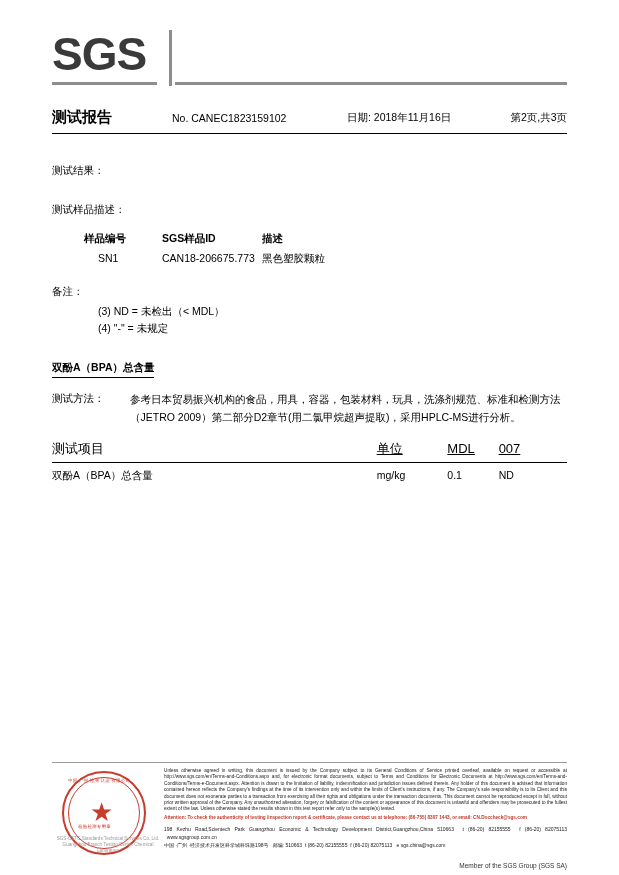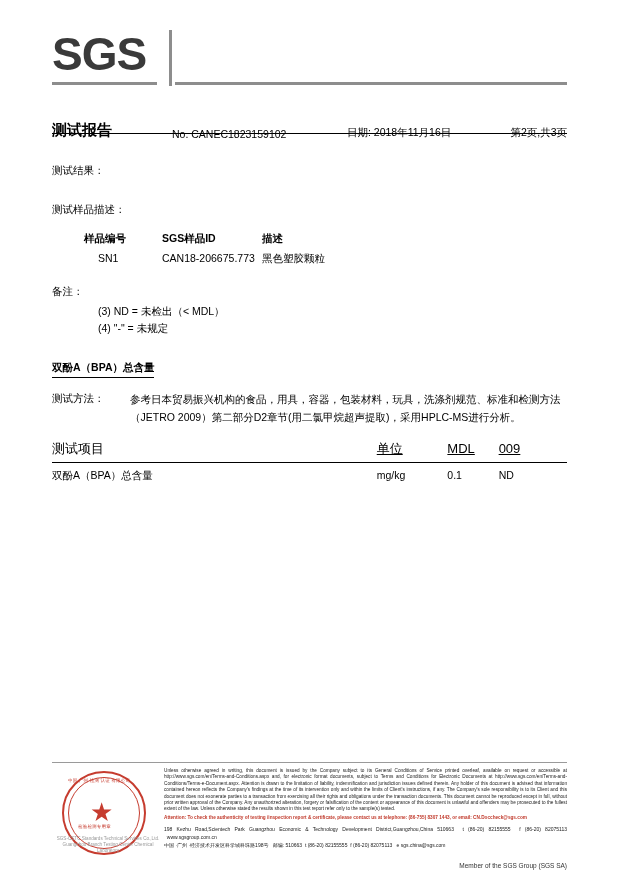--- a/index.html
+++ b/index.html
@@ -62,24 +62,24 @@
     left: 123px;
     top: 54px;
     width: 392px;
     height: 3px;
     background: #8d8d8d;
   }
   
   .title-row {
     position: absolute;
     left: 52px;
-    top: 121px;
+    top: 108px;
     width: 515px;
     display: flex;
-    align-items: flex-end;
+    align-items: center;
   }
   .doc-title {
     font-size: 15px;
     font-weight: bold;
     color: #000;
     width: 120px;
   }
   .report-no {
     font-size: 10.5px;
     width: 175px;
@@ -352,21 +352,21 @@
       <div class="method-label">测试方法：</div>
       <div class="method-text">参考日本贸易振兴机构的食品，用具，容器，包装材料，玩具，洗涤剂规范、标准和检测方法（JETRO 2009）第二部分D2章节(用二氯甲烷超声提取)，采用HPLC-MS进行分析。</div>
     </div>
 
     <table class="res-table">
       <thead>
         <tr>
           <th class="rc-item">测试项目</th>
           <th class="rc-unit u">单位</th>
           <th class="rc-mdl u">MDL</th>
-          <th class="rc-001 u">009</th>
+          <th class="rc-001 u">007</th>
         </tr>
       </thead>
     </table>
     <div class="res-rule"></div>
     <table class="res-table" style="margin-top:0;">
       <tbody>
         <tr>
           <td class="rc-item">双酚A（BPA）总含量</td>
           <td class="rc-unit">mg/kg</td>
           <td class="rc-mdl">0.1</td>

